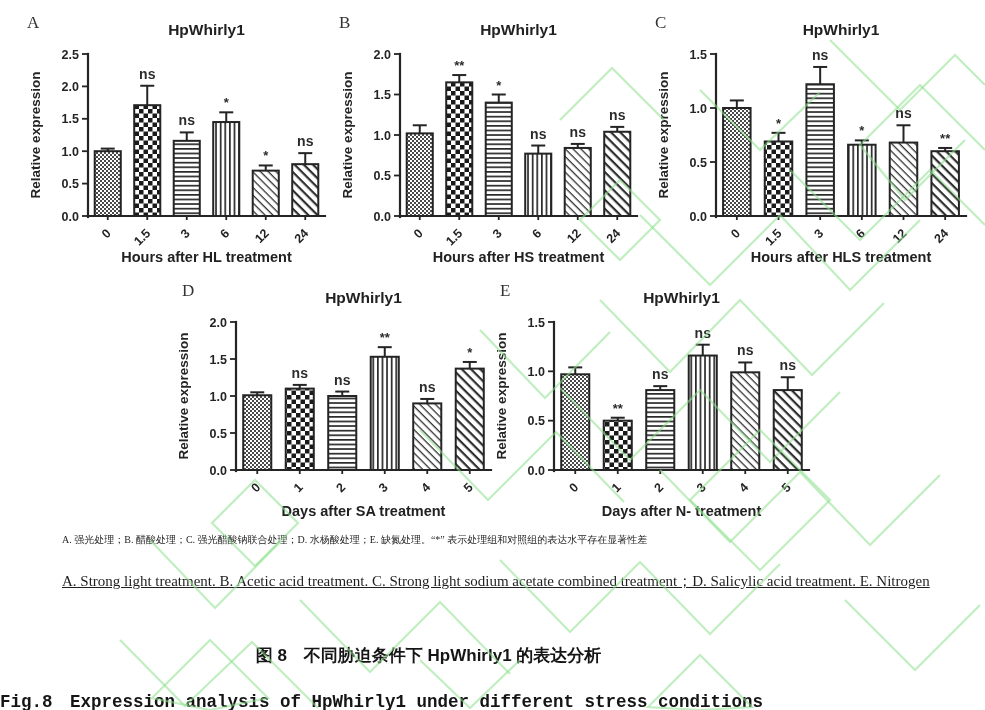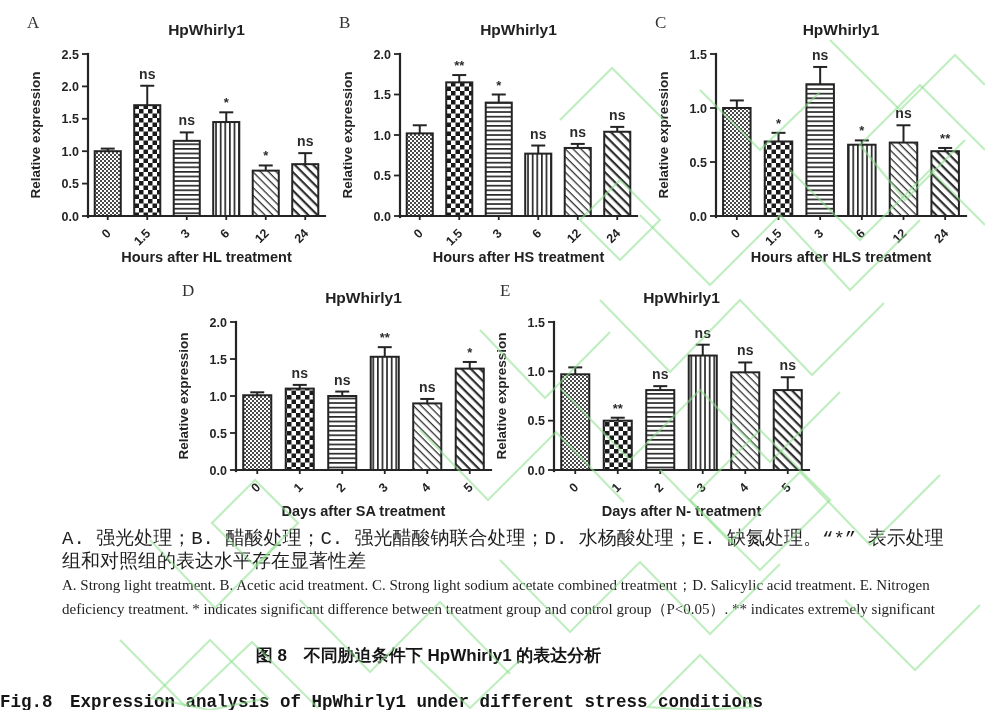--- a/index.html
+++ b/index.html
@@ -26,23 +26,23 @@
   .c-xlab{font:700 14.5px "Liberation Sans",sans-serif;text-anchor:middle;fill:#212121;}
   .c-ns{font:600 14px "Liberation Sans",sans-serif;text-anchor:middle;fill:#2b2b2b;}
   .c-star{font:700 13px "Liberation Sans",sans-serif;text-anchor:middle;fill:#2b2b2b;}
 
   
   .caption{
     position:absolute;left:62px;top:528px;width:884px;
     color:#1f1f1f;
   }
   .caption p{margin:0;}
-  .cap-zh{font-family:Liberation Mono, monospace;font-size:19px;line-height:23px;}
+  .cap-zh{font-family:Liberation Serif, serif;font-size:10px;line-height:23px;}
   .cap-en{font-family:"Liberation Serif",serif;font-size:15px;line-height:23.5px;}
-  .cap-en-block{margin-top:0;}
+  .cap-en-block{margin-top:19px;text-decoration:underline;}
 
   .fig-title-zh{
     position:absolute;left:0;top:644px;width:857px;text-align:center;
     font-family:"Liberation Sans",sans-serif;font-weight:700;font-size:17px;color:#151515;
   }
   .fig-title-en{
     position:absolute;left:0;top:689px;width:985px;text-align:left;
     font-family:Liberation Mono, monospace;font-weight:700;font-size:17.5px;color:#151515;
   }
 
@@ -360,21 +360,20 @@
         <text x="303.75" y="210" class="c-xtick" text-anchor="end" transform="rotate(-45 303.75 210)">5</text>
         <text x="193.5" y="238" class="c-xlab">Days after N- treatment</text>
       </svg>
     <span class="panel-letter" style="left:12px">E</span>
   </figure>
 
   <div class="caption">
     <p class="cap-zh">A. 强光处理；B. 醋酸处理；C. 强光醋酸钠联合处理；D. 水杨酸处理；E. 缺氮处理。“*” 表示处理组和对照组的表达水平存在显著性差</p>
     <div class="cap-en-block">
       <p class="cap-en">A. Strong light treatment. B. Acetic acid treatment. C. Strong light sodium acetate combined treatment；D. Salicylic acid treatment. E. Nitrogen</p>
-      <p class="cap-en">deficiency treatment. * indicates significant difference between treatment group and control group（P&lt;0.05）. ** indicates extremely significant</p>
     </div>
   </div>
 
   <div class="fig-title-zh">图 8　不同胁迫条件下 HpWhirly1 的表达分析</div>
   <div class="fig-title-en">Fig.8　Expression analysis of HpWhirly1 under different stress conditions</div>
 
   <svg class="watermark" width="985" height="710" viewBox="0 0 985 710">
     <polyline class="wm" points="830,40 900,110 955,55 985,85"></polyline>
     <polyline class="wm" points="985,150 920,85 860,145 905,200 965,140"></polyline>
     <polyline class="wm" points="790,170 860,240 930,170 985,225"></polyline>

